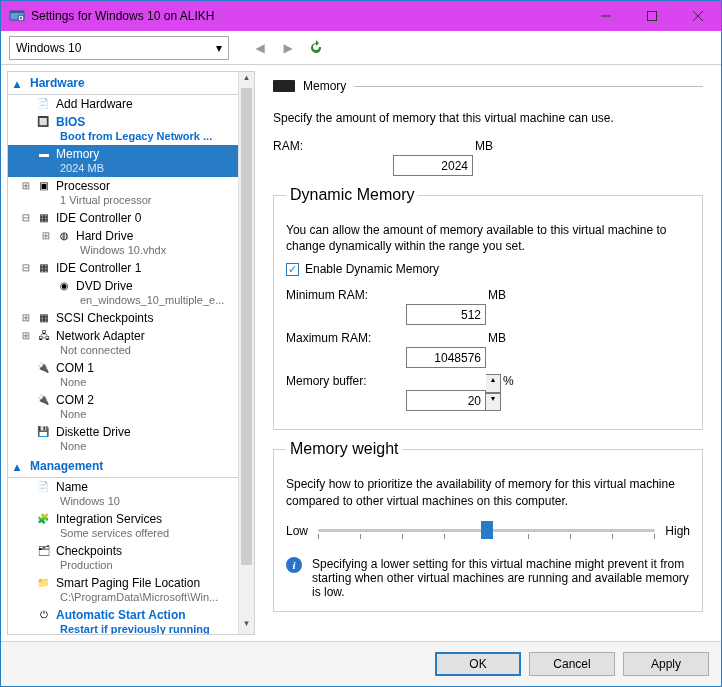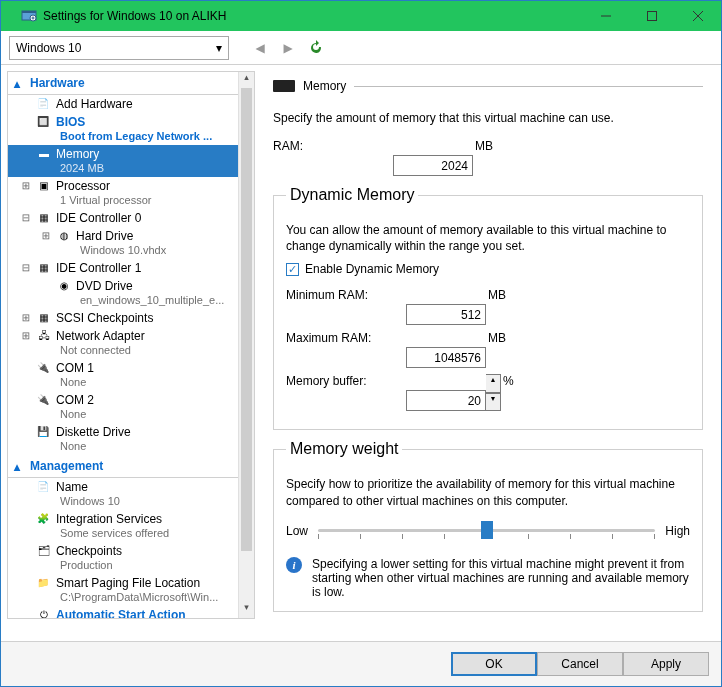--- a/index.html
+++ b/index.html
@@ -8,25 +8,25 @@
   font-size: 12px;
   background: #fff;
   width: 722px;
   height: 687px;
   border: 1px solid #287cc5;
   color: #000;
   display: flex;
   flex-direction: column;
 }
 .titlebar {
-  background: #22c55e;
+  background: #d946ef;
   height: 30px;
   display: flex;
   align-items: center;
-  padding-left: 20px;
+  padding-left: 8px;
 }
 .titlebar .icon { width: 16px; height: 16px; margin-right: 6px; }
 .titlebar .title { flex: 1; font-size: 12px; }
 .winbtn { width: 46px; height: 30px; display: flex; align-items: center; justify-content: center; }
 .winbtn.close { background: transparent; }
 .toolbar {
   height: 34px;
   padding: 4px 8px;
   display: flex;
   align-items: center;
@@ -156,24 +156,24 @@
   width:16px; height:16px; border-radius:50%;
   background:#2974c9; color:#fff; font-weight:bold;
   font-size:11px; display:flex; align-items:center; justify-content:center;
   font-style: italic; font-family: Georgia, serif;
   flex-shrink: 0;
 }
 
 .footer {
   display: flex;
   justify-content: flex-end;
+  gap: 8px;
   padding: 10px 12px;
   border-top: 1px solid #d0d0d0;
   background: #f5f5f5;
-  margin-top: 16px;
 }
 .btn { width: 86px; height: 24px; border: 1px solid #adadad; background:#e1e1e1; font-size:12px; }
 .btn.primary { border: 2px solid #287cc5; background:#e1e1e1; }
 
 .scrollbar-indicator { position:absolute; right:0; top:0; bottom:0; width:16px; background:#f0f0f0; border-left:1px solid #e0e0e0; }
 .scrollbar-indicator .up, .scrollbar-indicator .down { height:16px; text-align:center; font-size:9px; color:#555; }
 .scrollbar-indicator .track { position:absolute; top:16px; bottom:16px; left:2px; right:2px; }
 .scrollbar-indicator .thumb { position:absolute; top:0; left:0; right:0; height:90%; background:#cdcdcd; }
 </style>
 </head>

